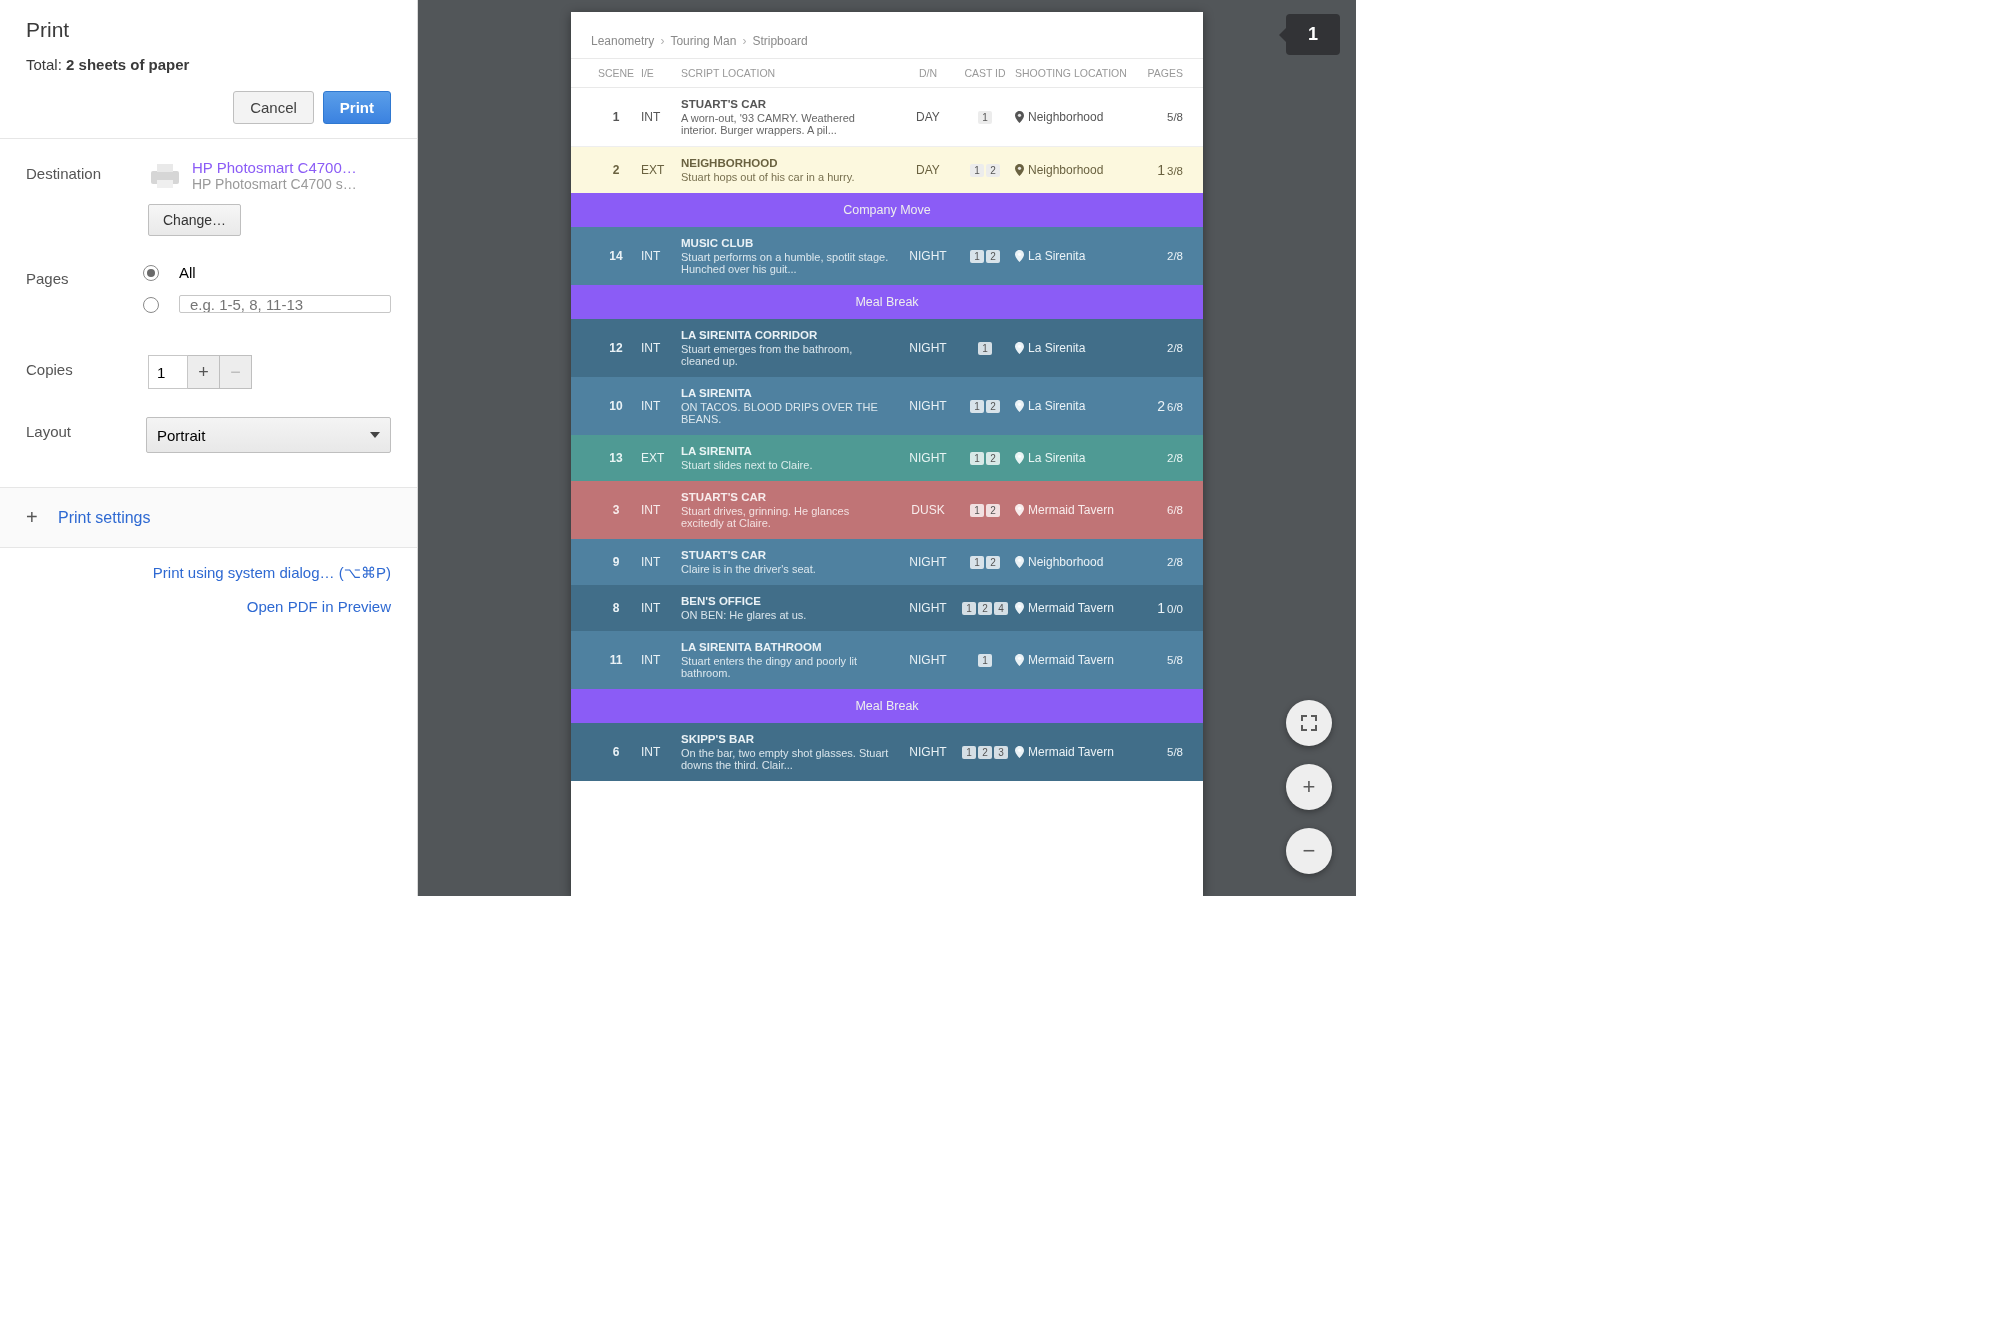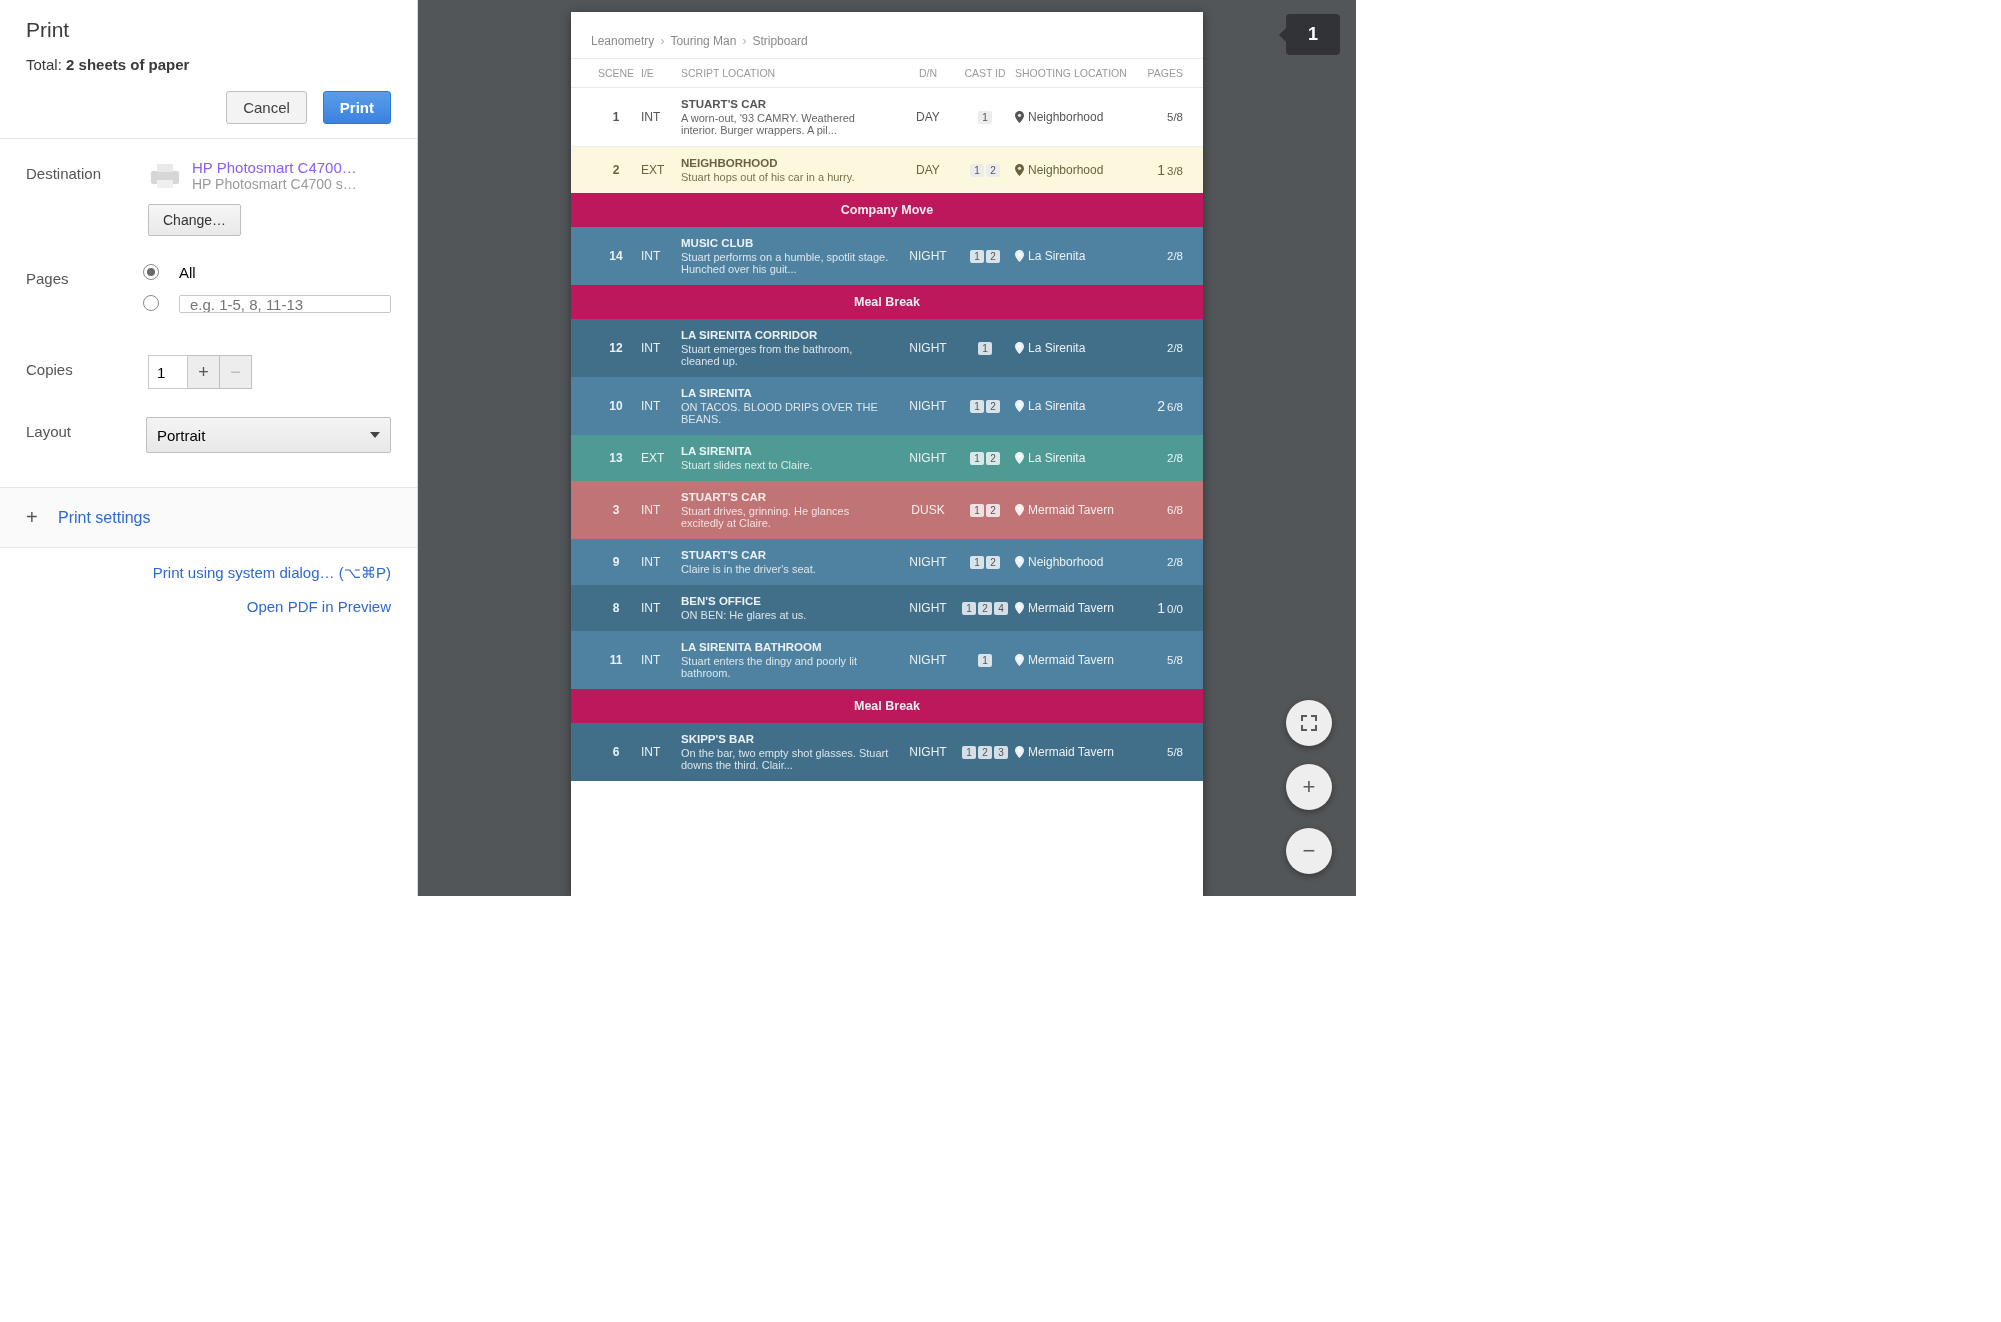--- a/index.html
+++ b/index.html
@@ -2,35 +2,35 @@
 <html><head>
 <meta charset="utf-8">
 <style>
 * { box-sizing: border-box; margin: 0; padding: 0; }
 body { font-family: "Helvetica Neue", Arial, sans-serif; background: #fff; width: 1356px; height: 896px; overflow: hidden; display: flex; }
 .sidebar { width: 418px; height: 100%; border-right: 1px solid #d9d9d9; display: flex; flex-direction: column; background: #fff; }
 .side-top { padding: 18px 26px 14px 26px; border-bottom: 1px solid #e6e6e6; }
 .print-title { font-size: 21px; color: #3a3a3a; margin-bottom: 14px; font-weight: 400; }
 .total-line { font-size: 15px; color: #3a3a3a; margin-bottom: 18px; }
 .total-line strong { font-weight: 600; }
-.btn-row { display: flex; justify-content: flex-end; gap: 16px; }
+.btn-row { display: flex; justify-content: flex-end; gap: 9px; }
 .btn { padding: 7px 16px; font-size: 15px; border-radius: 3px; cursor: pointer; }
 .btn-cancel { border: 1px solid #bfbfbf; background: #f3f3f3; color: #404040; }
 .btn-print { border: 1px solid #2f78d0; background: linear-gradient(#5a9ee9,#3b82e0); color: #fff; font-weight: 600; }
 .settings { padding: 0 26px; }
 .setting { display: flex; align-items: flex-start; padding: 20px 0 8px 0; }
 .setting-label { width: 122px; color: #555; font-size: 15px; padding-top: 6px; }
 .setting-body { flex: 1; }
 .printer-icon { display:inline-block; width:34px; height:28px; margin-right:10px; vertical-align: middle; }
 .dest-row { display: flex; align-items: center; }
 .dest-text { display:inline-block; }
 .dest-name { font-size: 15px; color: #8b5cf6; }
 .dest-sub { font-size: 14px; color: #9a9a9a; }
 .btn-change { margin-top: 12px; padding: 7px 14px; font-size: 14px; border: 1px solid #bfbfbf; border-radius: 2px; background: linear-gradient(#f6f6f6,#e9e9e9); color: #333; cursor: pointer; }
-.radio-row { display:flex; align-items:flex-start; margin-bottom: 14px; gap: 20px; }
+.radio-row { display:flex; align-items:flex-end; margin-bottom: 14px; gap: 20px; }
 .radio { width:16px; height:16px; border:1px solid #8a8a8a; border-radius:50%; display:inline-flex; align-items:center; justify-content:center; }
 .radio.sel::after { content:""; width:8px; height:8px; background:#6a6a6a; border-radius:50%; display:block; }
 .pages-input { width:212px; height:18px; border:1px solid #c7c7c7; border-radius:2px; padding:0 10px; font-size:15px; color:#888; }
 .copies-wrap { display:flex; align-items:center; }
 .copies-input { width:40px; height:34px; border:1px solid #c7c7c7; padding:0 8px; font-size:15px; }
 .step { width:32px; height:34px; border:1px solid #bfbfbf; background:#ededed; color:#555; font-size:18px; display:flex; align-items:center; justify-content:center; cursor:pointer; }
 .step.plus { border-left:none; }
 .step.minus { border-left:none; color:#b8b8b8; }
 .layout-select { width:245px; height:36px; border:1px solid #bfbfbf; border-radius:2px; background:linear-gradient(#f4f4f4,#e8e8e8); padding:0 10px; display:flex; align-items:center; justify-content:space-between; font-size:15px; cursor:pointer; }
 .caret { border-left:5px solid transparent; border-right:5px solid transparent; border-top:6px solid #444; }
@@ -54,21 +54,21 @@
 .strip { display:flex; padding: 10px 20px; align-items:center; }
 .strip .title { font-weight:600; font-size:11.5px; }
 .strip .desc { font-size:11px; opacity:0.9; margin-top:2px; }
 .strip.white { background:#fff; color:#555; border-bottom:1px solid #eee;}
 .strip.cream { background:#fcf8de; color:#6a6240; }
 .strip.blue { background:#4f81a0; color:#eaf2f6; }
 .strip.bluedark { background:#416e89; color:#eaf2f6; }
 .strip.teal { background:#4f9a94; color:#e9f5f4; }
 .strip.red { background:#c07476; color:#f8ecec; }
 .banner { text-align:center; padding:10px 0; font-size:12.5px; }
-.banner.brown { background:#be185d; color:#eee;font-weight:bold; }
+.banner.brown { background:#8b5cf6; color:#eee; }
 .banner.dark { background:#3f464e; color:#d9dde1; font-size:12px; }
 .chip { display:inline-block; min-width:14px; padding:1px 4px; background:rgba(255,255,255,0.78); color:#555; border-radius:2px; font-size:10px; margin:0 1px; text-align:center; }
 .strip.white .chip, .strip.cream .chip { background:#ececec; color:#555; }
 .pin { display:inline-block; margin-right:4px; }
 .pin svg { vertical-align:-2px; }
 .pgs { font-size:11.5px; }
 .pgs .big { font-size:14px; margin-right:2px; }
 </style>
 </head>
 <body>

